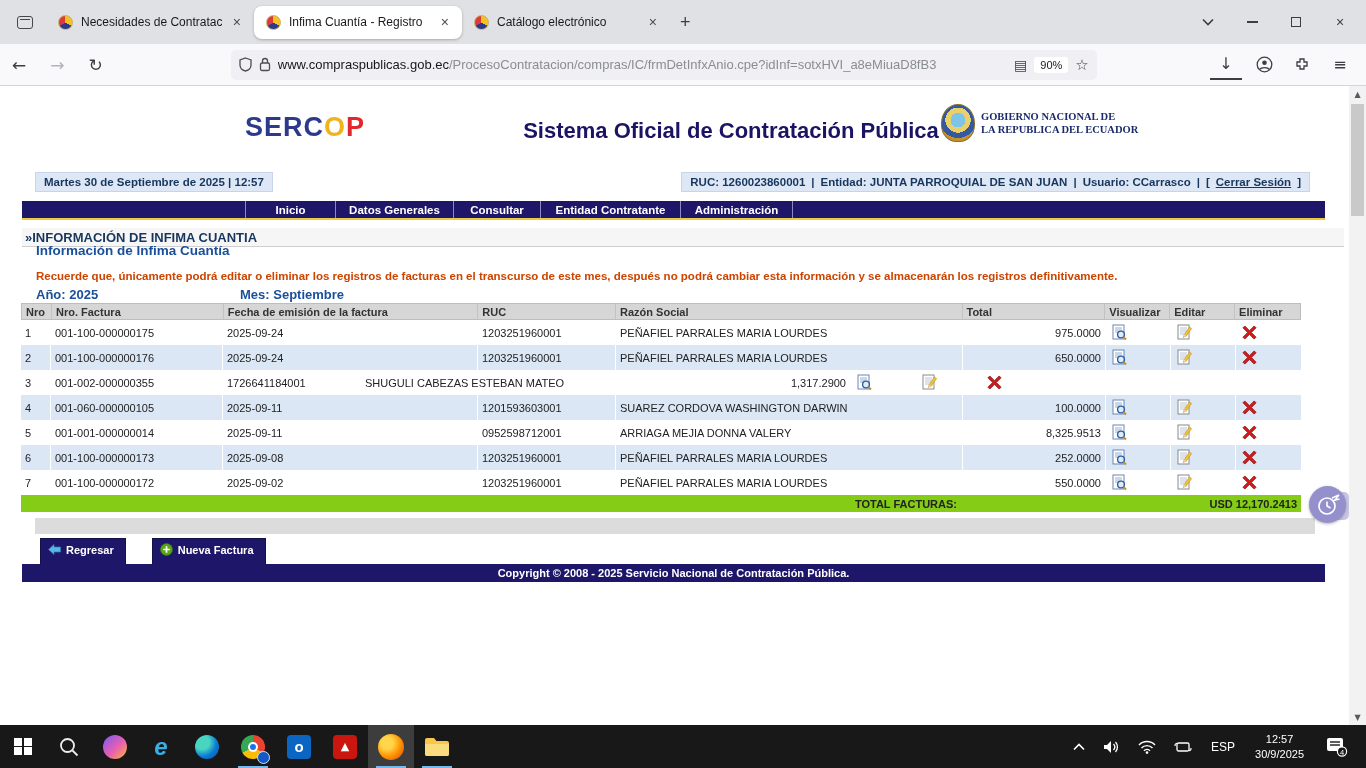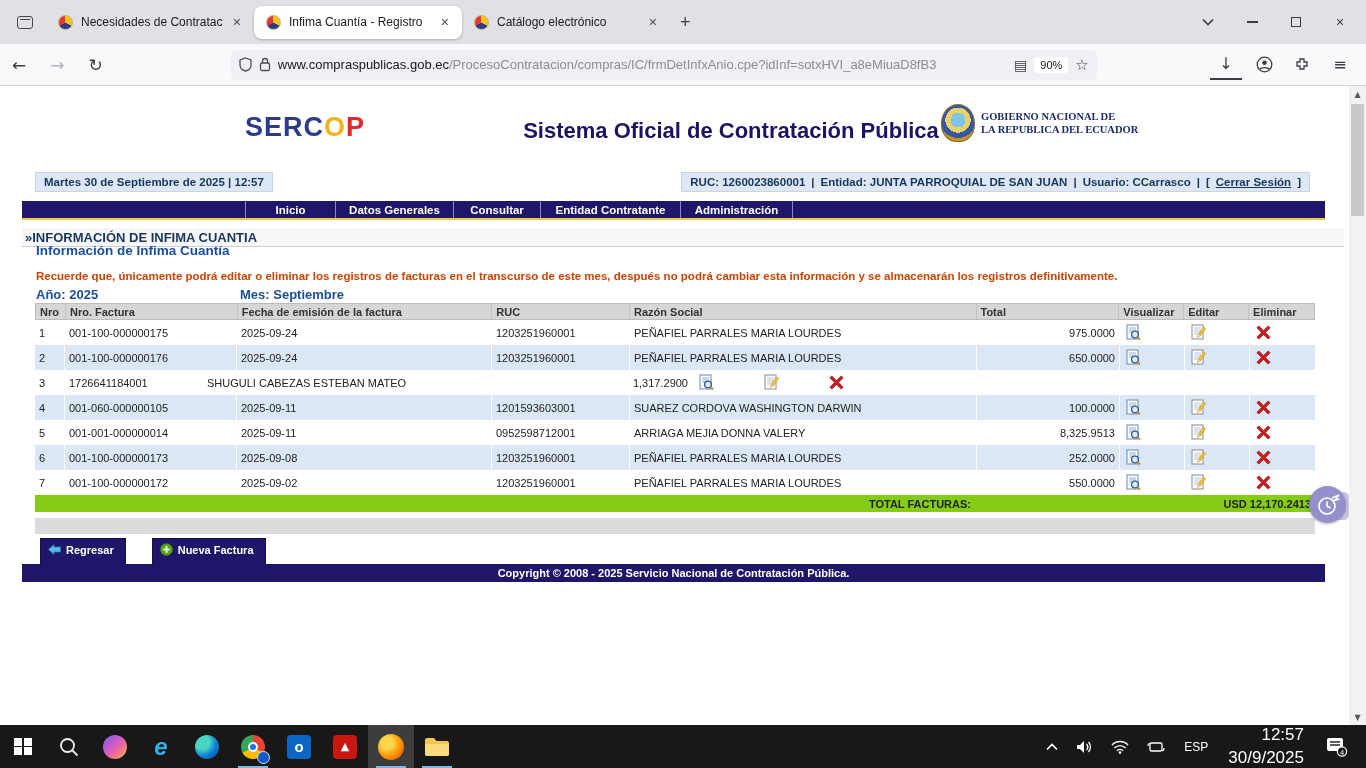--- a/index.html
+++ b/index.html
@@ -55,21 +55,21 @@
   .mainnav { left:22px; top:115px; width:1303px; height:19px; background:#1e1769; border-bottom:2px solid #edc93f; display:flex; padding-left:223px; }
   .navitem { color:#fff; font-size:11.5px; font-weight:bold; padding:3px 0 0; text-align:center; border-left:1px solid #8d89c0; }
   .navitem:last-child { border-right:1px solid #8d89c0; }
   .w1{width:90px}.w2{width:118px}.w3{width:87px}.w4{width:140px}.w5{width:113px}
 
   .breadcrumb { left:22px; top:142px; width:1322px; height:19px; background:#f6f6f6; border-bottom:1px solid #cfcfcf; font-size:13px; font-weight:bold; color:#17365d; padding:2px 0 0 3px; }
   .sectitle { left:36px; top:157px; font-size:13.5px; font-weight:bold; color:#1a4f9c; }
   .warning { left:36px; top:184px; font-size:11.5px; font-weight:bold; color:#cc4400; }
   .ym { top:201px; font-size:13px; font-weight:bold; color:#1a4f9c; }
 
-  .tbl { left:35px; top:217px; width:1280px; font-size:11px; color:#222; }
+  .tbl { left:21px; top:217px; width:1280px; font-size:11px; color:#222; }
   .trow { display:flex; height:25px; align-items:center; background:#fff; }
   .trow.alt { background:#dbe7f5; }
   .thead { display:flex; height:17px; align-items:center; background:#d6d6d6; border:1px solid #bdbdbd; font-weight:bold; color:#333; }
   .thead .c { border-right:1px solid #c2c2c2; height:100%; padding-top:2px; }
   .c { padding-left:4px; overflow:hidden; white-space:nowrap; }
   .c-nro{width:30px}.c-fact{width:172px}.c-fecha{width:255px}.c-ruc{width:138px}.c-razon{width:347px}
   .c-total{width:143px; text-align:right; padding-right:4px;}
   .c-vis{width:65px}.c-edit{width:65px}.c-del{width:65px}
   .trow .c { border-right:1px solid #fff; height:100%; display:flex; align-items:center; }
   .trow .c-total { justify-content:flex-end; }
@@ -107,21 +107,21 @@
   .chromec::before { content:""; position:absolute; left:7px; top:7px; width:10px; height:10px; border-radius:50%; background:#fff; }
   .chromec::after { content:""; position:absolute; left:9px; top:9px; width:6px; height:6px; border-radius:50%; background:#1a73e8; }
   .chromebadge { position:absolute; right:6px; bottom:4px; width:13px; height:13px; border-radius:50%; background:#1558c8; border:1.5px solid #cfe0f5; }
   .copilotc { width:24px; height:24px; border-radius:50%; background:linear-gradient(135deg,#7a5af5,#e85fb1 55%,#f7b733); }
   .outlookc { width:24px; height:24px; background:#0a66c2; border-radius:4px; color:#fff; font-weight:bold; font-size:15px; display:flex; align-items:center; justify-content:center; }
   .acroc { width:24px; height:24px; background:#c9170f; border-radius:4px; color:#fff; font-size:11px; display:flex; align-items:center; justify-content:center; font-family:"DejaVu Sans", sans-serif; }
   .ffc { width:26px; height:26px; border-radius:50%; background:radial-gradient(circle at 35% 35%, #ffd54a 0 25%, #ff9500 55%, #e55b0c 85%); }
   .tray { margin-left:auto; display:flex; align-items:center; gap:4px; padding-right:8px; }
   .trayic { padding:0 7px; display:flex; align-items:center; justify-content:center; font-family:"DejaVu Sans", sans-serif; font-size:13px; }
   .esp { font-size:12px; padding:0 8px; }
-  .clockblk { font-size:17px; text-align:right; line-height:1.35; padding:0 8px; }
+  .clockblk { font-size:11px; text-align:center; line-height:1.35; padding:0 8px; }
   .notif { position:relative; padding:0 10px; }
 </style>
 </head>
 <body>
 
 <div class="tabstrip">
   <div class="ffview">
       <span class="box"></span>
     </div>
 
@@ -312,20 +312,21 @@
           <div class="c c-del" style="border-right:none">
             <span class="icon-btn">
               <svg width="15" height="15" viewBox="0 0 16 16">
                 <path d="M3 1 L8 6 L13 1 L15 3 L10 8 L15 13 L13 15 L8 10 L3 15 L1 13 L6 8 L1 3 Z" fill="#cf1d1d" stroke="#8f0f0f" stroke-width="0.8"></path>
               </svg>
             </span>
           </div>
         </div>
         <div class="trow">
           <div class="c c-nro">3</div>
+          <div class="c c-fact">001-002-000000355</div>
           <div class="c c-ruc">1726641184001</div>
           <div class="c c-razon">SHUGULI CABEZAS ESTEBAN MATEO</div>
           <div class="c c-total">1,317.2900</div>
           <div class="c c-vis">
             <span class="icon-btn">
               <svg width="17" height="17" viewBox="0 0 17 17">
                 <rect x="2" y="1" width="11" height="14" fill="#fff" stroke="#6b87b4" stroke-width="1"></rect>
                 <path d="M4 4 h7 M4 6 h7 M4 8 h4" stroke="#9ab0cc" stroke-width="1"></path>
                 <circle cx="10" cy="10.5" r="3.4" fill="rgba(214,228,246,.75)" stroke="#2f5fa0" stroke-width="1.4"></circle>
                 <line x1="12.4" y1="12.9" x2="15" y2="15.5" stroke="#c78b2a" stroke-width="2"></line>

